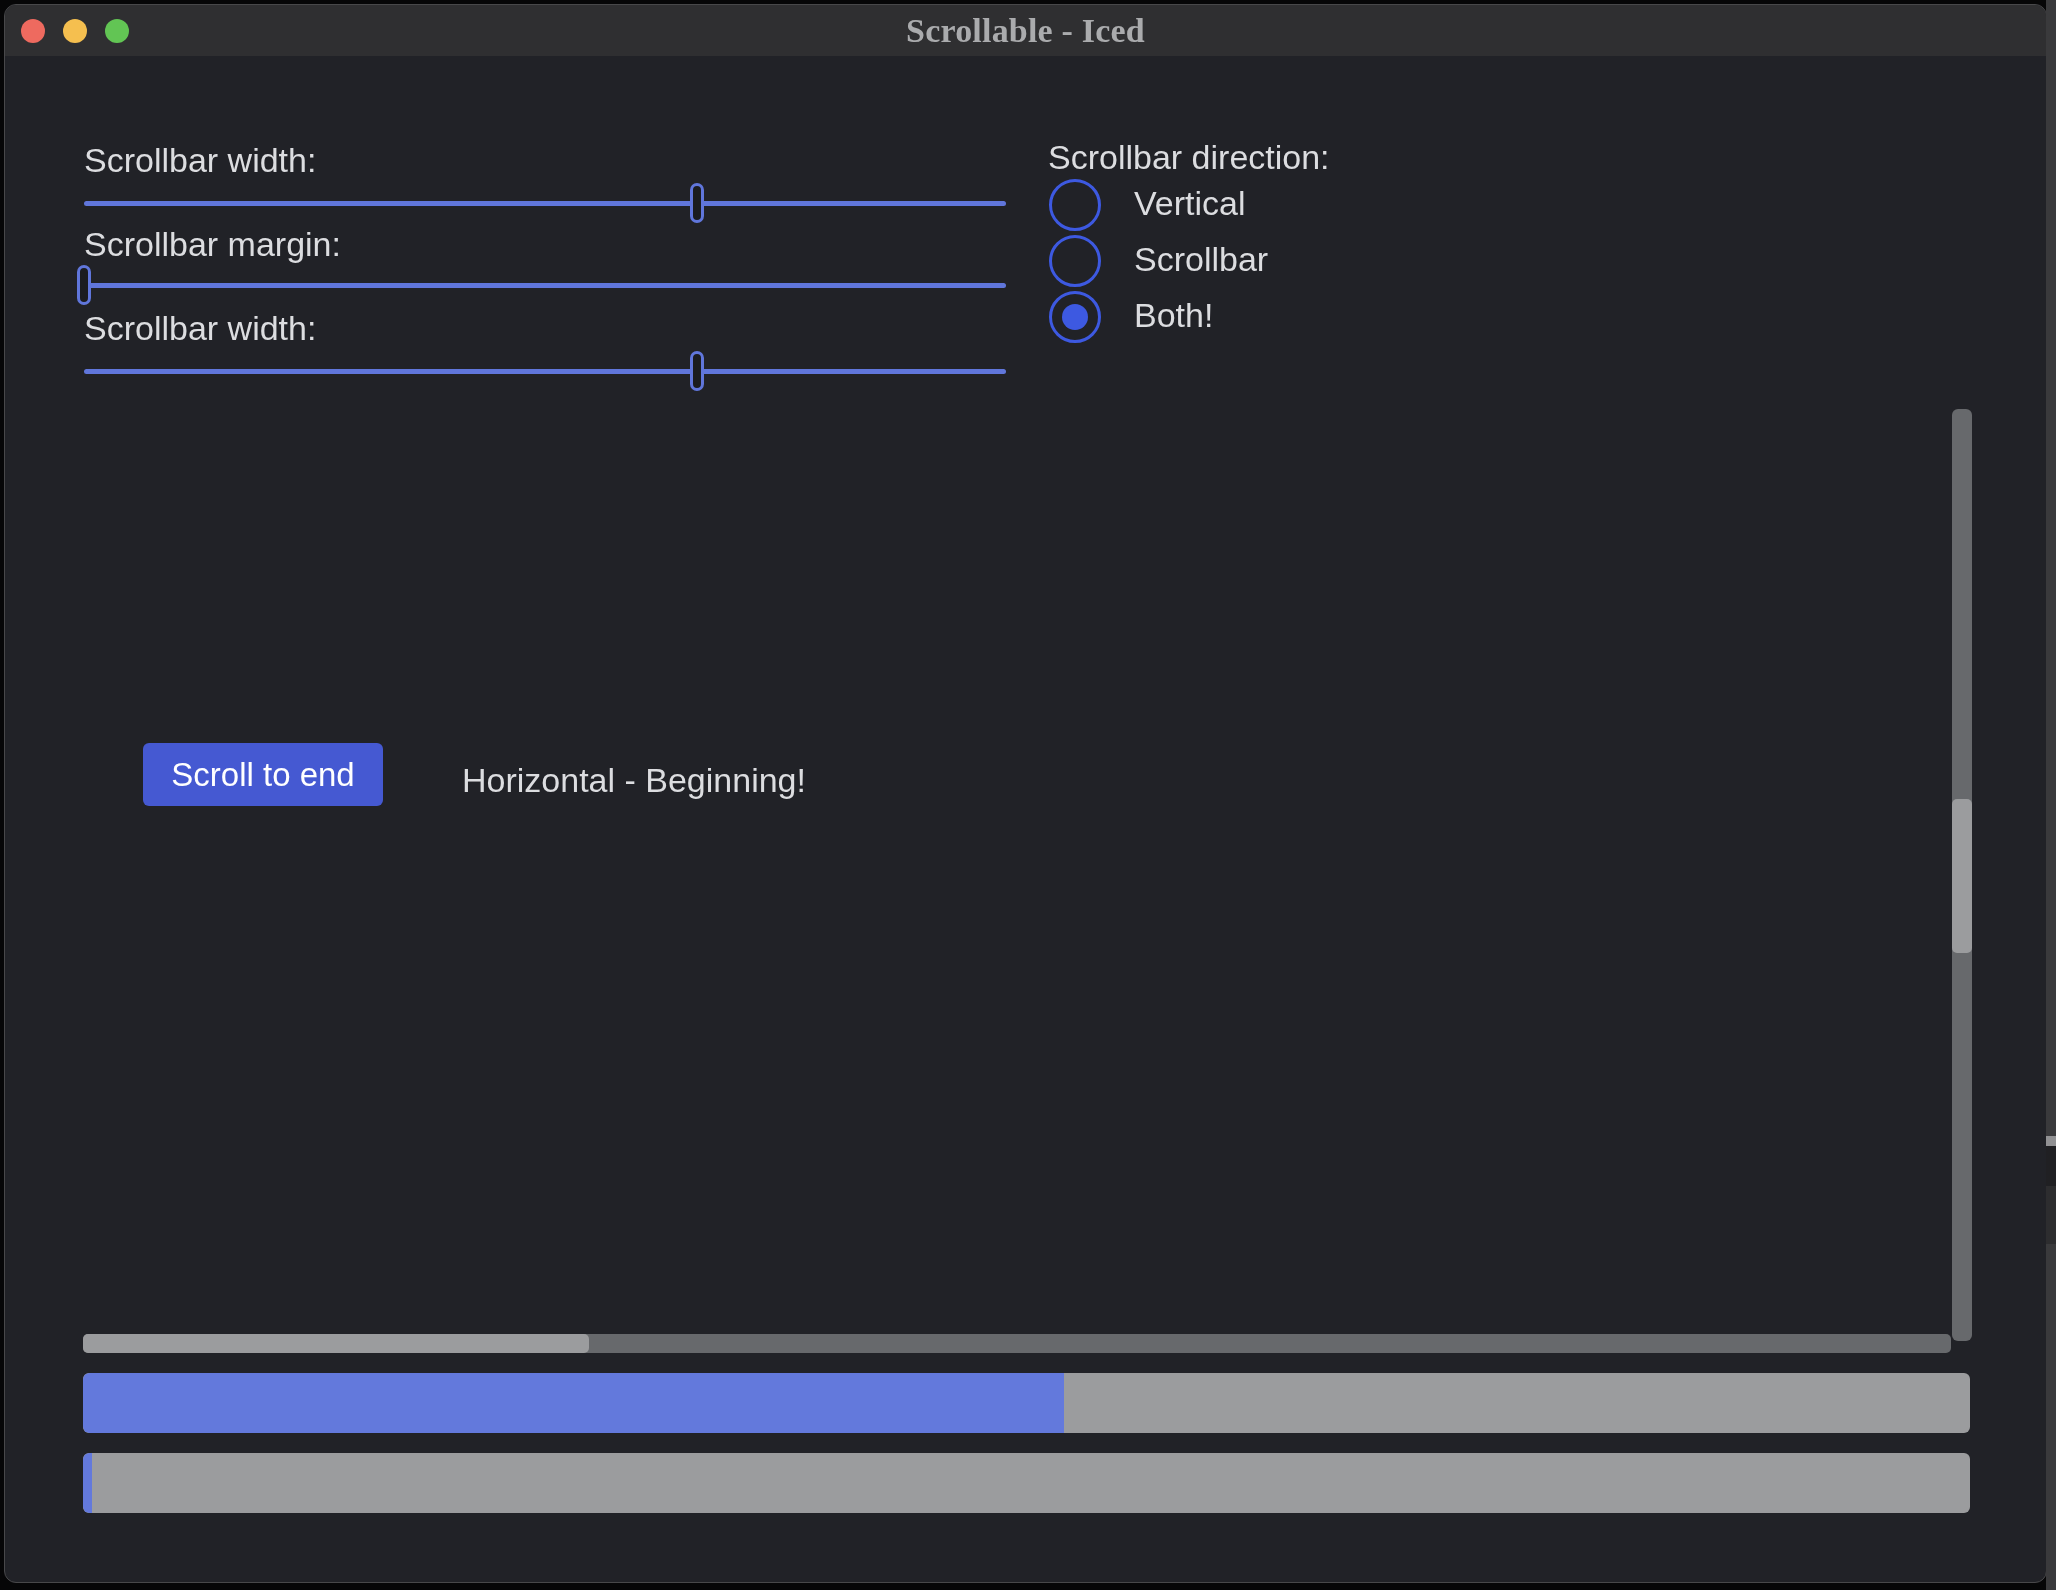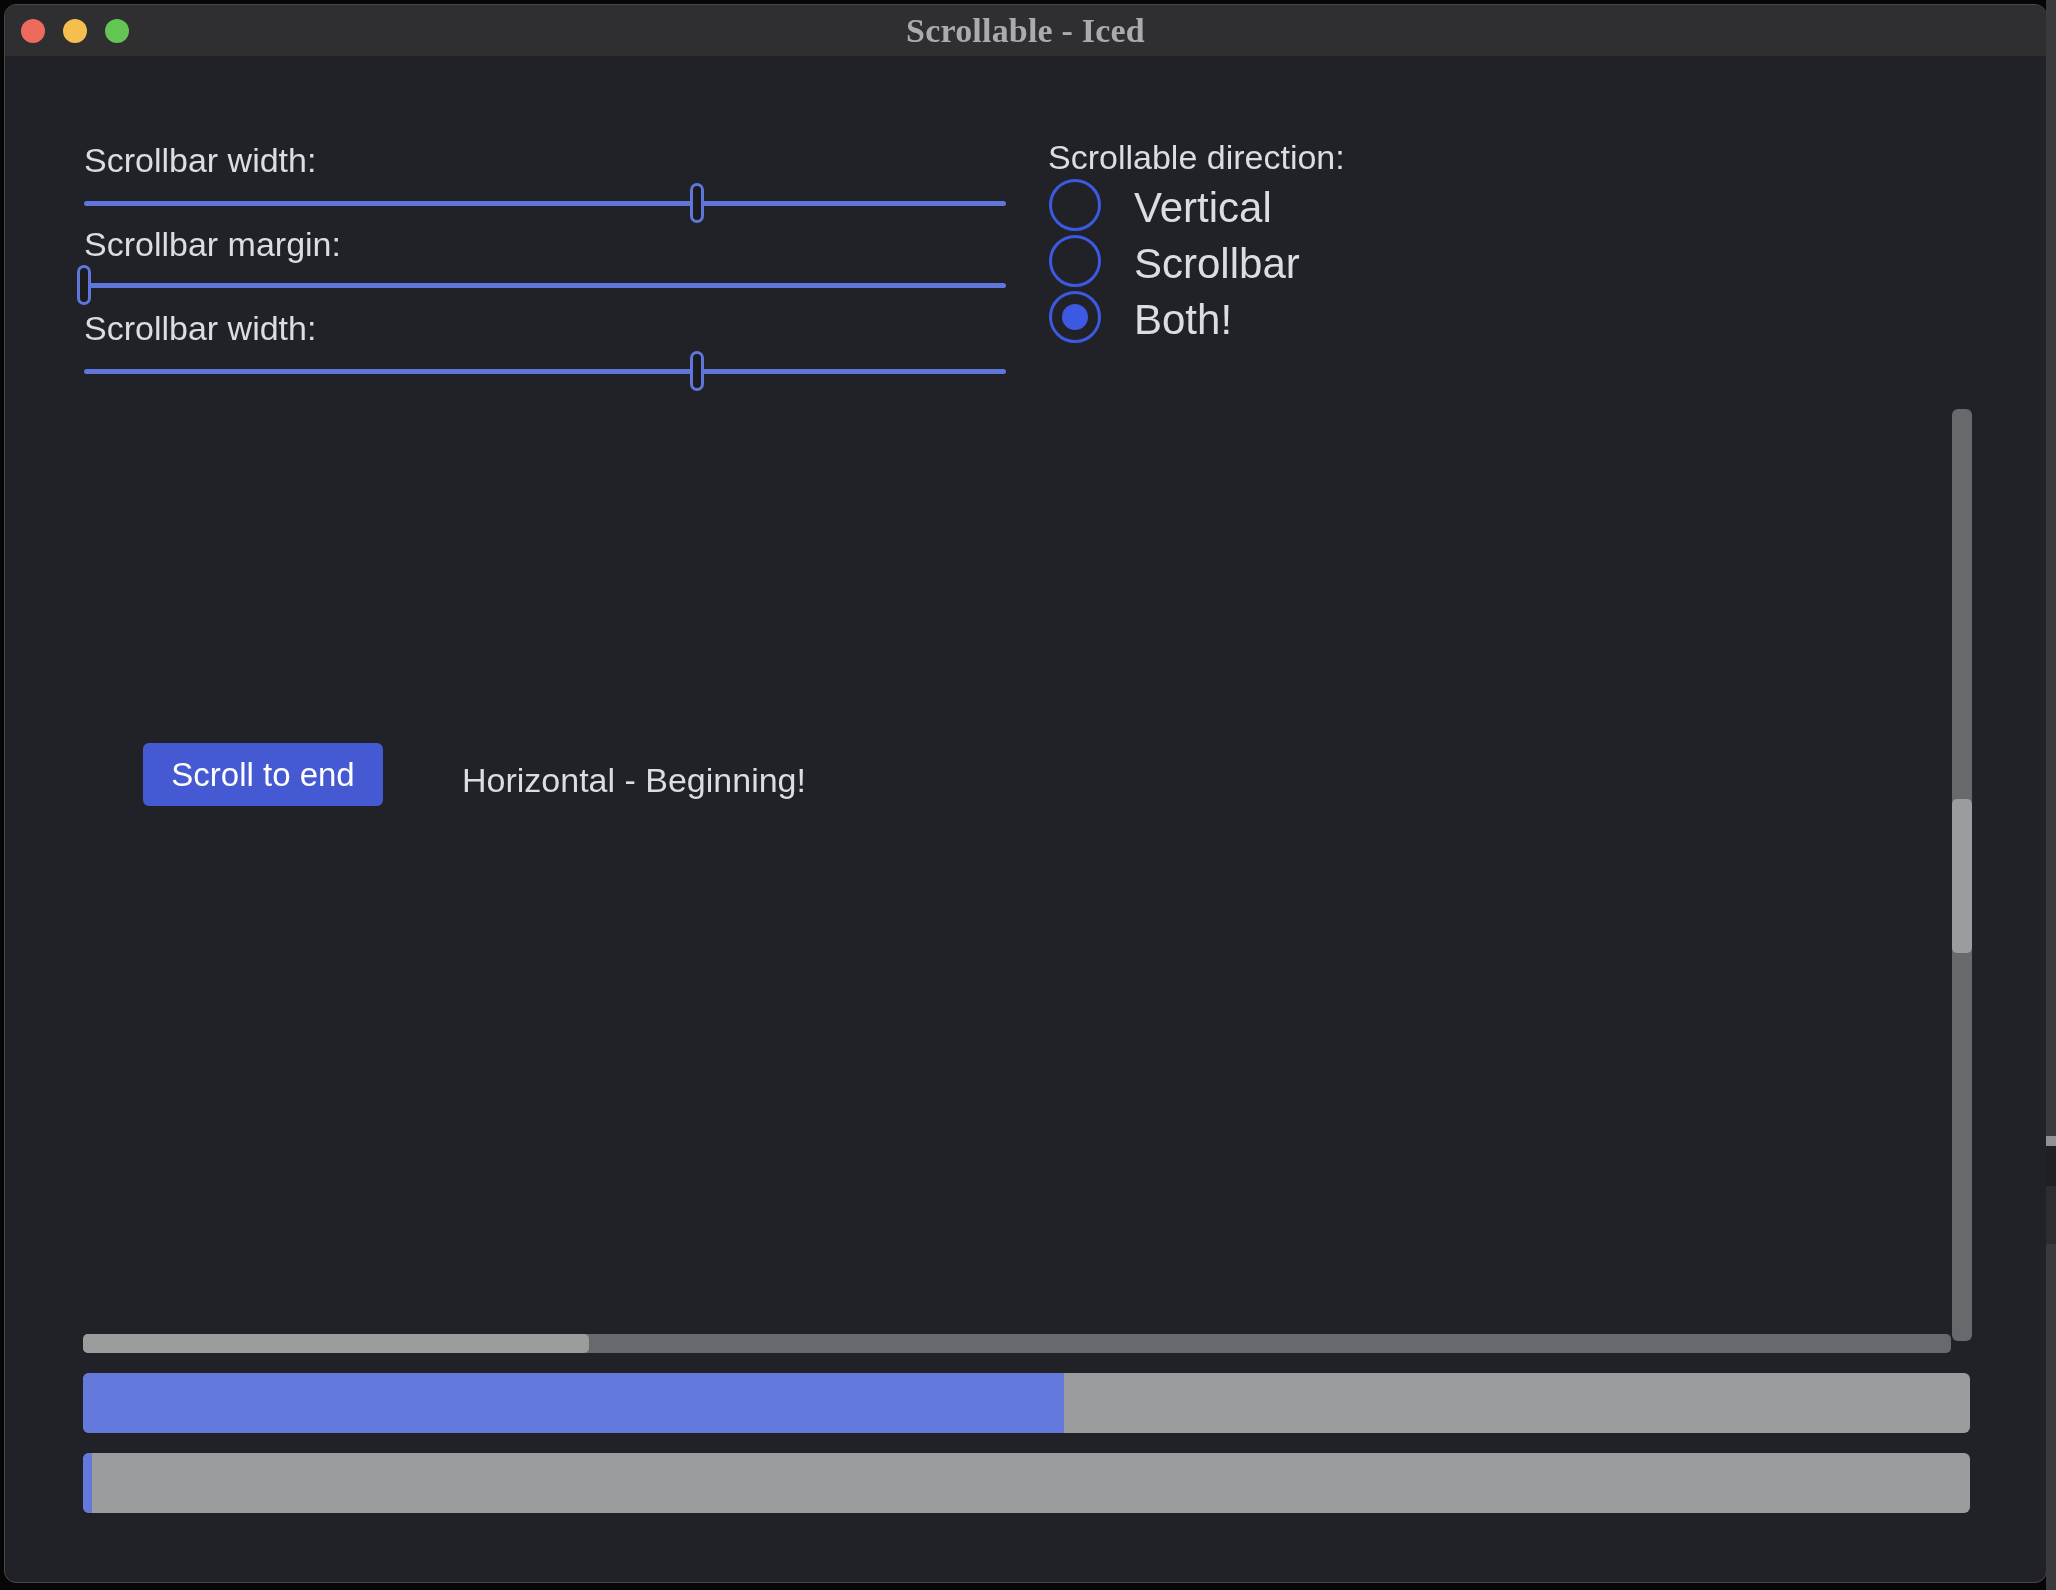--- a/index.html
+++ b/index.html
@@ -44,21 +44,21 @@
   }
   
   .radio-circle{
     position:absolute;width:52px;height:52px;border-radius:50%;
     border:3px solid var(--accent_radio);box-sizing:border-box;
   }
   .radio-dot{
     position:absolute;left:50%;top:50%;width:26px;height:26px;margin:-13px 0 0 -13px;
     border-radius:50%;background:var(--accent_radio);
   }
-  .radio-label{position:absolute;left:1129px;font-size:42px;color:var(--label_text);white-space:nowrap;}
+  .radio-label{position:absolute;left:1129px;font-size:34px;color:var(--label_text);white-space:nowrap;}
   
   .scroll-btn{
     position:absolute;left:138px;top:687px;width:240px;height:63px;
     background:var(--accent_button);border:none;border-radius:6px;
     color:var(--button_text);font-size:33px;font-family:inherit;cursor:pointer;
   }
   .status{position:absolute;left:457px;top:705px;font-size:34px;color:var(--label_text);white-space:nowrap;}
   
   .vtrack{
     position:absolute;left:1947px;top:353px;width:20px;height:932px;
@@ -117,21 +117,21 @@
         <div class="slider-track" style="top: 145px;"></div>
         <div class="slider-handle" style="left: 685px; top: 127px;"></div>
         <div class="lbl" style="left: 79px; top: 169px; text-align: center;">Scrollbar margin:</div>
         <div class="slider-track" style="top: 227px;"></div>
         <div class="slider-handle" style="left: 72px; top: 209px;"></div>
         <div class="lbl" style="left: 79px; top: 253px;">Scrollbar width:</div>
         <div class="slider-track" style="top: 313px;"></div>
         <div class="slider-handle" style="left: 685px; top: 295px;"></div>
       </div>
 
-    <div class="lbl" style="left:1043px;top:82px;">Scrollable direction:</div>
+    <div class="lbl" style="left:1043px;top:82px;">Scrollbar direction:</div>
     <div id="radios">
         <div class="radio-circle" style="left: 1044px; top: 123px;"></div>
         <div class="radio-label" style="top: 128px;">Vertical</div>
         <div class="radio-circle" style="left: 1044px; top: 179px;"></div>
         <div class="radio-label" style="top: 184px;">Scrollbar</div>
         <div class="radio-circle" style="left: 1044px; top: 235px;">
           <div class="radio-dot"></div>
         </div>
         <div class="radio-label" style="top: 240px;">Both!</div>
       </div>

